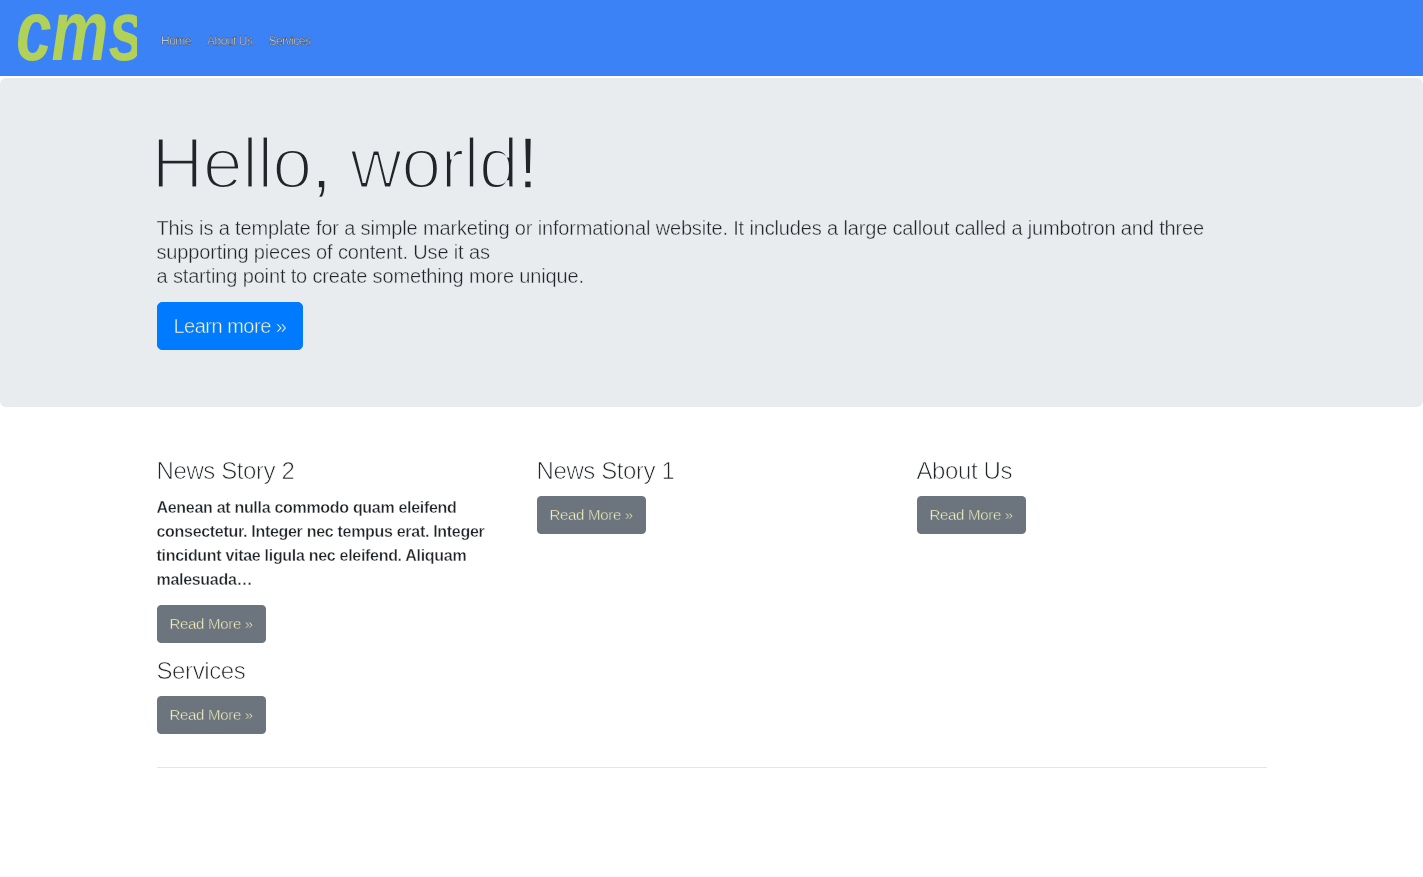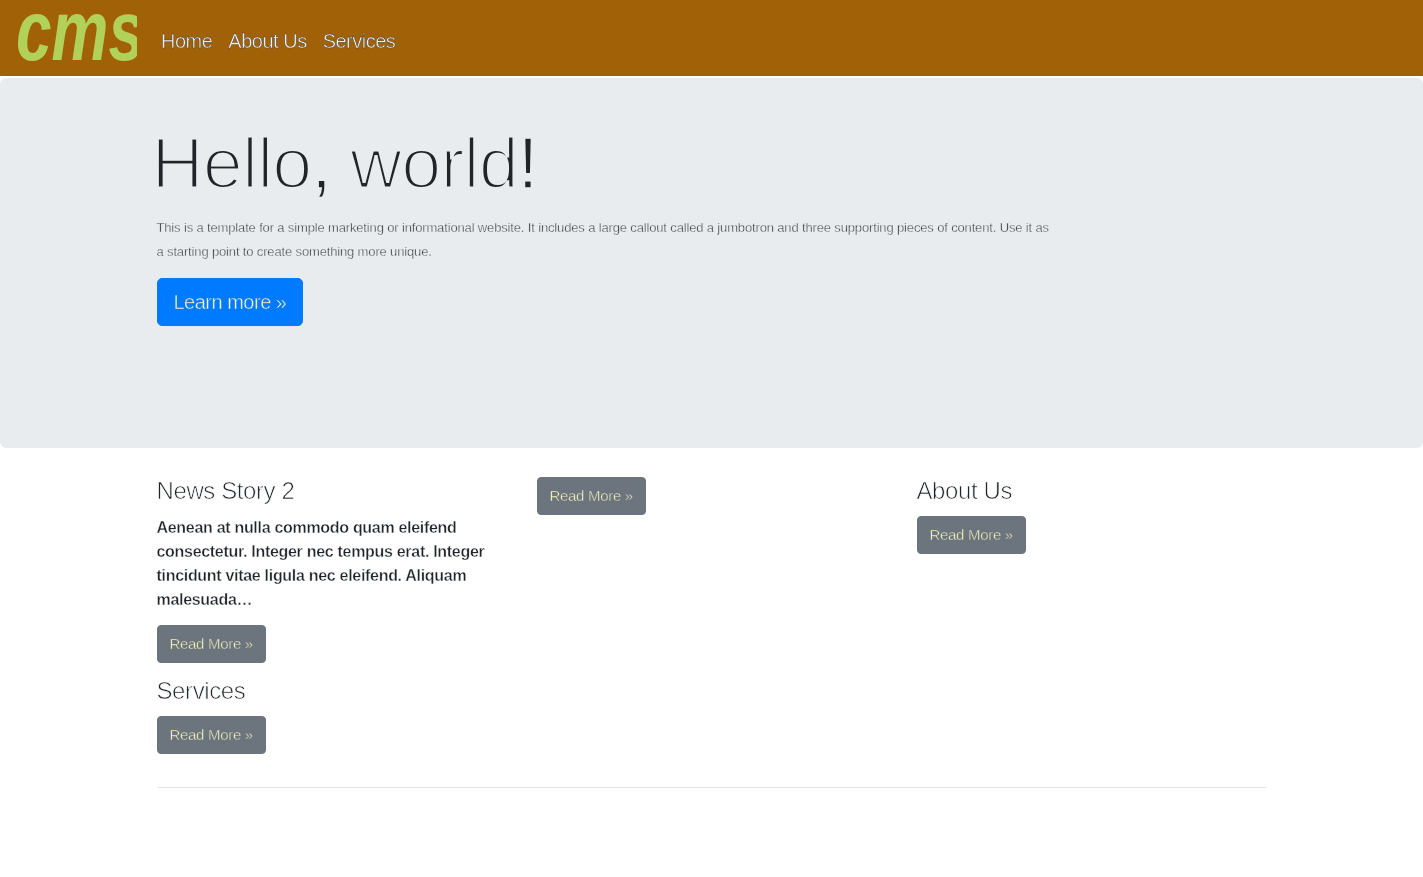--- a/index.html
+++ b/index.html
@@ -8,56 +8,56 @@
 body {
   font-family: "Liberation Sans", sans-serif;
   font-size: 16px;
   line-height: 1.5;
   color: #212529;
   background: #fff;
   width: 1423px;
 }
 nav {
   height: 76px;
-  background: #a16207;
+  background: #3b82f6;
   display: flex;
   align-items: center;
   padding: 0 16px;
 }
 .brand { display:block; width:121px; height:76px; }
 .navlinks { display:flex; margin-left:16px; padding-top:5px; }
 .navlinks a {
   -webkit-text-stroke: 0.4px #343a40;
   color: rgba(255,255,255,0.9);
   text-decoration: none;
-  font-size: 20px;
+  font-size: 12px;
   letter-spacing: -0.5px;
   padding: 0 8px;
 }
 .jumbotron {
   margin-top: 2px;
-  height: 370px;
+  height: 329px;
   background: #e9ecef;
   border-radius: 6px;
   padding: 42px 0 0 0;
   overflow: hidden;
 }
 .container { width: 1140px; margin: 0 auto; padding: 0 15px; }
 h1 {
   -webkit-text-stroke: 2.9px #e9ecef;
   font-size: 72px;
   font-weight: 400;
   line-height: 86.4px;
   letter-spacing: -0.8px;
   margin: 0 0 10px -5px;
 }
 .pk { -webkit-text-stroke: 1.4px #e9ecef; }
 .jlead {
   -webkit-text-stroke: 0.4px #e9ecef;
-  font-size: 13px;
+  font-size: 20px;
   line-height: 24px;
   letter-spacing: -0.15px;
   margin: 0 0 14px 0;
 }
 .btnp { margin: 0 0 14px 0; }
 .btn {
   display: inline-block;
   text-decoration: none;
   color: #fef9c3;
   border: 1px solid transparent;
@@ -125,28 +125,29 @@
     <a href="#">Services</a>
   </div>
 </nav>
 <div class="jumbotron">
   <div class="container">
     <h1>Hello<span class="pk">,</span> world<span class="pk">!</span></h1>
     <p class="jlead">This is a template for a simple marketing or informational website. It includes a large callout called a jumbotron and three supporting pieces of content. Use it as<br>a starting point to create something more unique.</p>
     <p class="btnp"><a class="btn btn-primary" href="#">Learn more »</a></p>
   </div>
 </div>
-<div class="container" style="margin-top:29px;">
+<div class="container" style="margin-top:50px;">
   <div class="row">
     <div class="col">
       <h2>News Story 2</h2>
       <p class="txt">Aenean at nulla commodo quam eleifend<br>consectetur. Integer nec tempus erat. Integer<br>tincidunt vitae ligula nec eleifend. Aliquam<br>malesuada…</p>
       <p class="btnp"><a class="btn btn-secondary" href="#">Read More »</a></p>
     </div>
     <div class="col">
+      <h2>News Story 1</h2>
       <p class="btnp"><a class="btn btn-secondary" href="#">Read More »</a></p>
     </div>
     <div class="col">
       <h2>About Us</h2>
       <p class="btnp"><a class="btn btn-secondary" href="#">Read More »</a></p>
     </div>
   </div>
   <div class="row">
     <div class="col">
       <h2>Services</h2>

